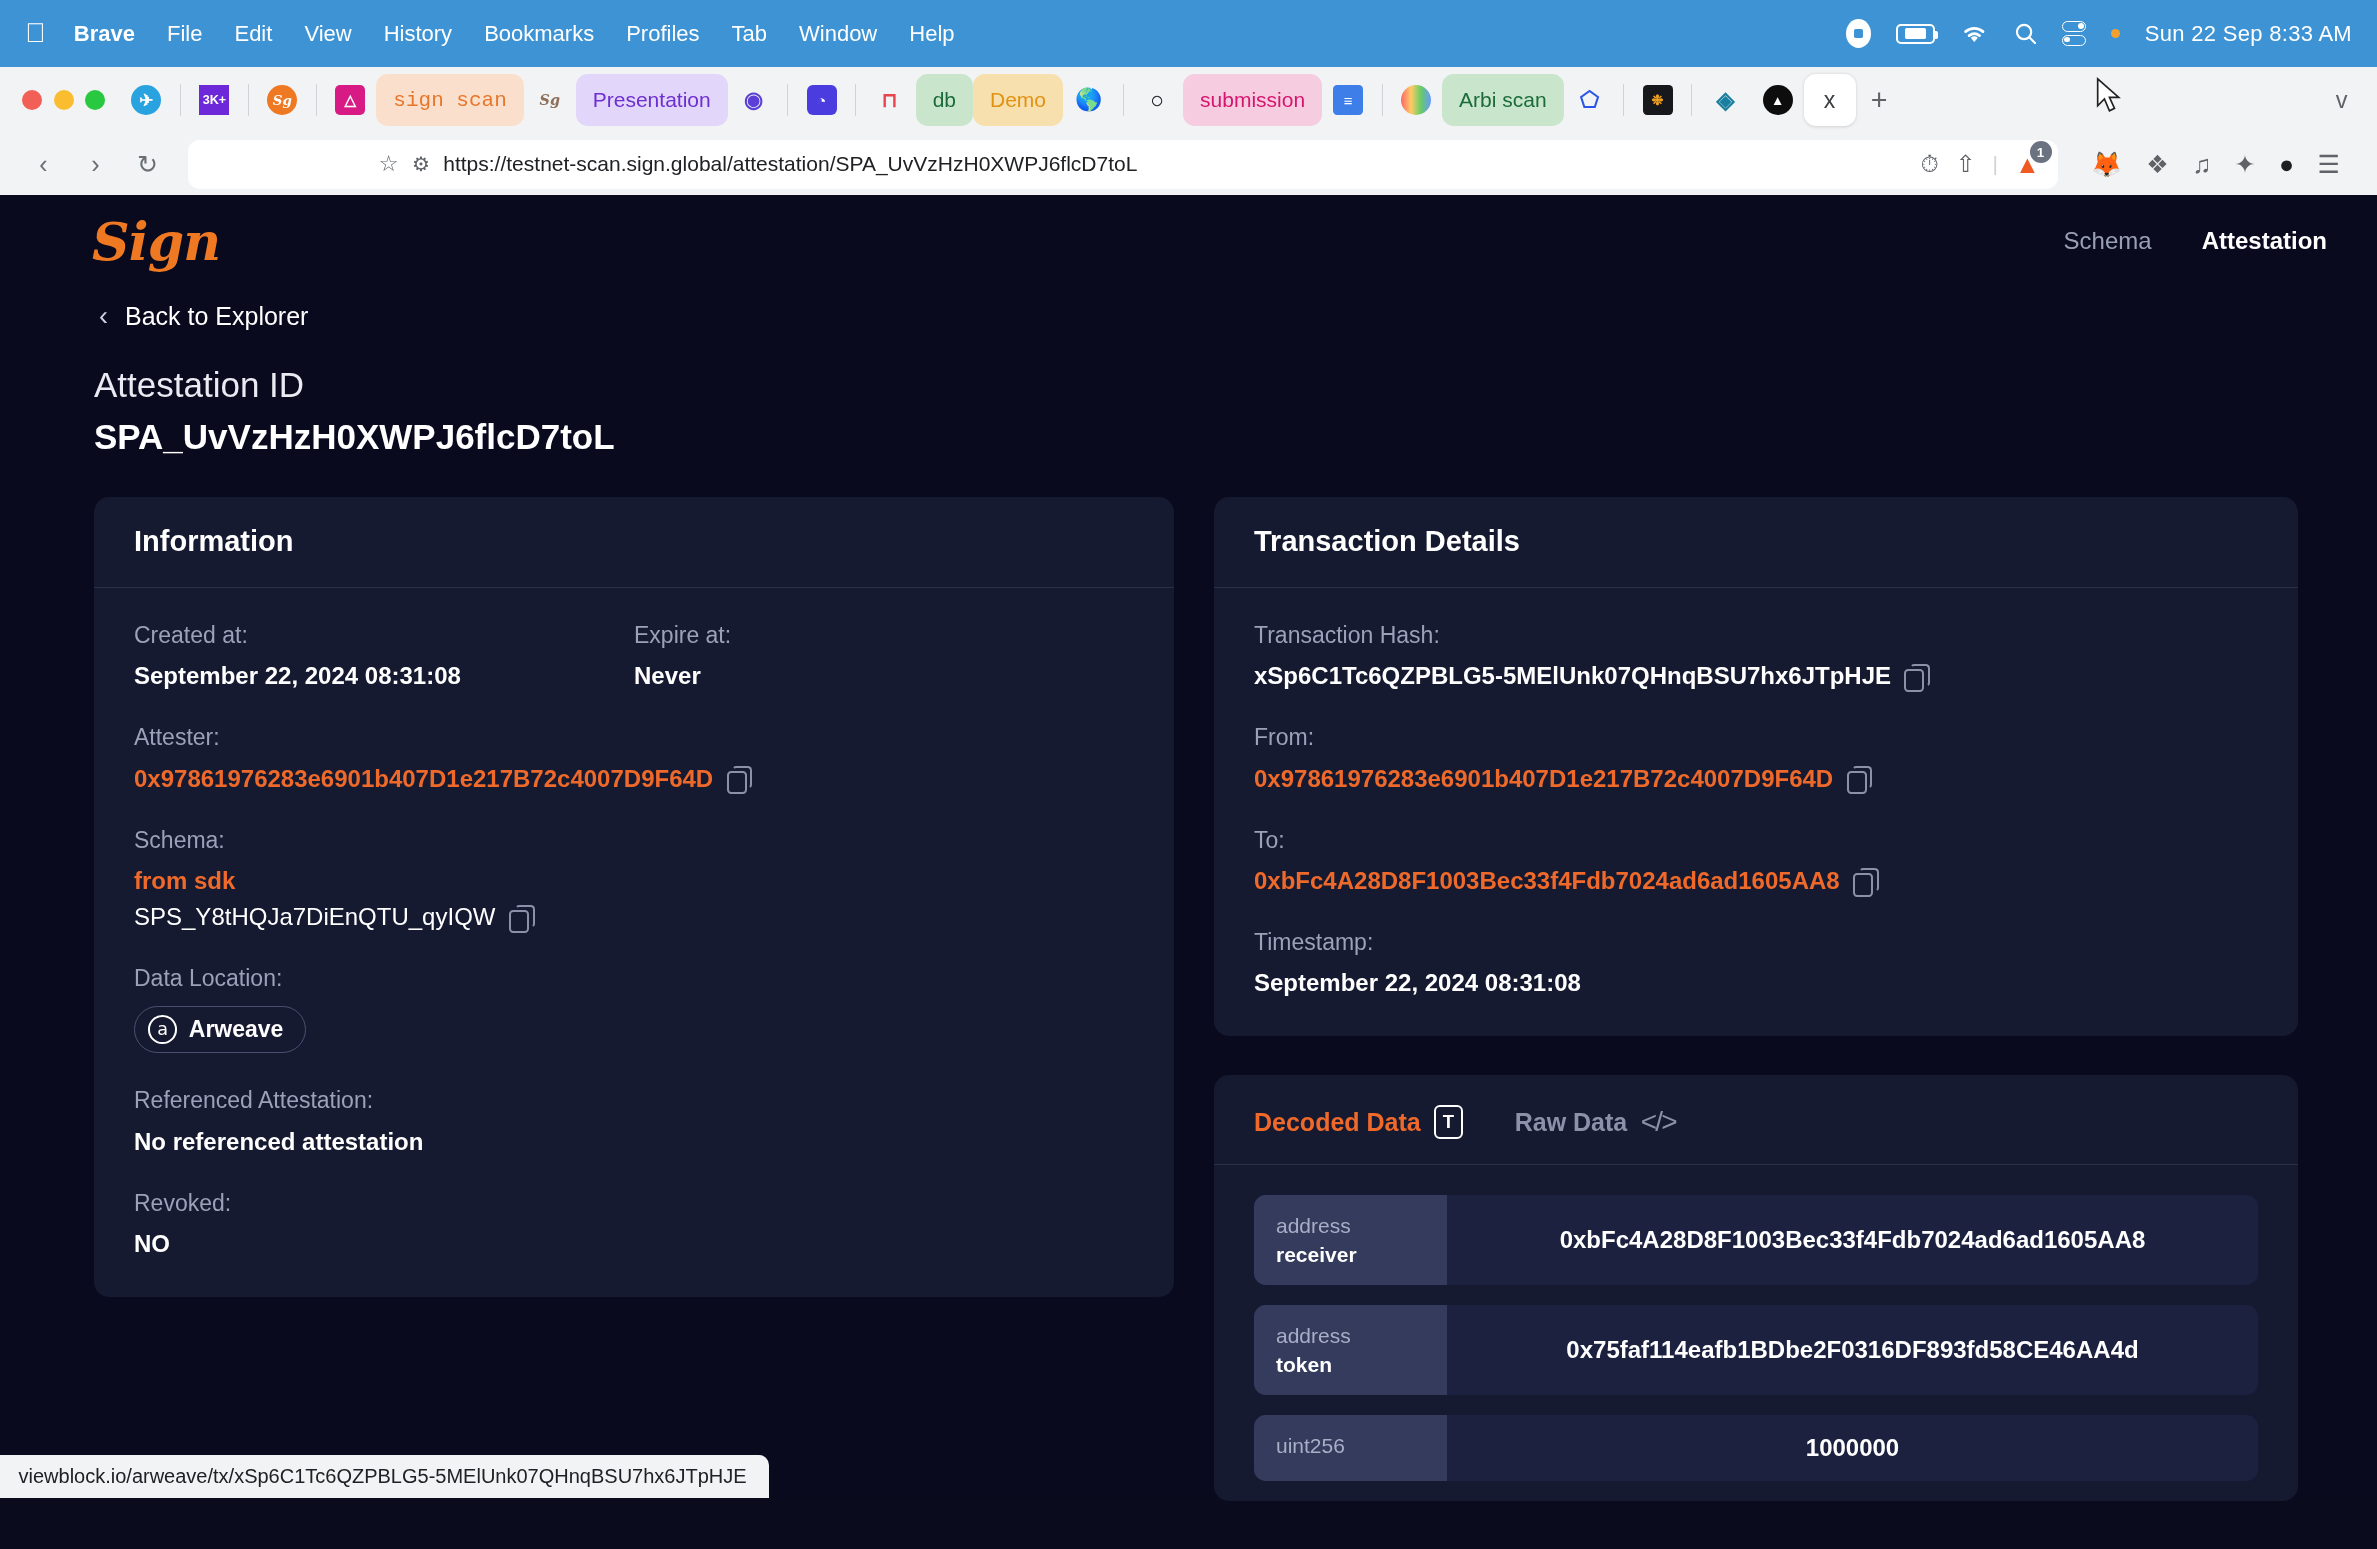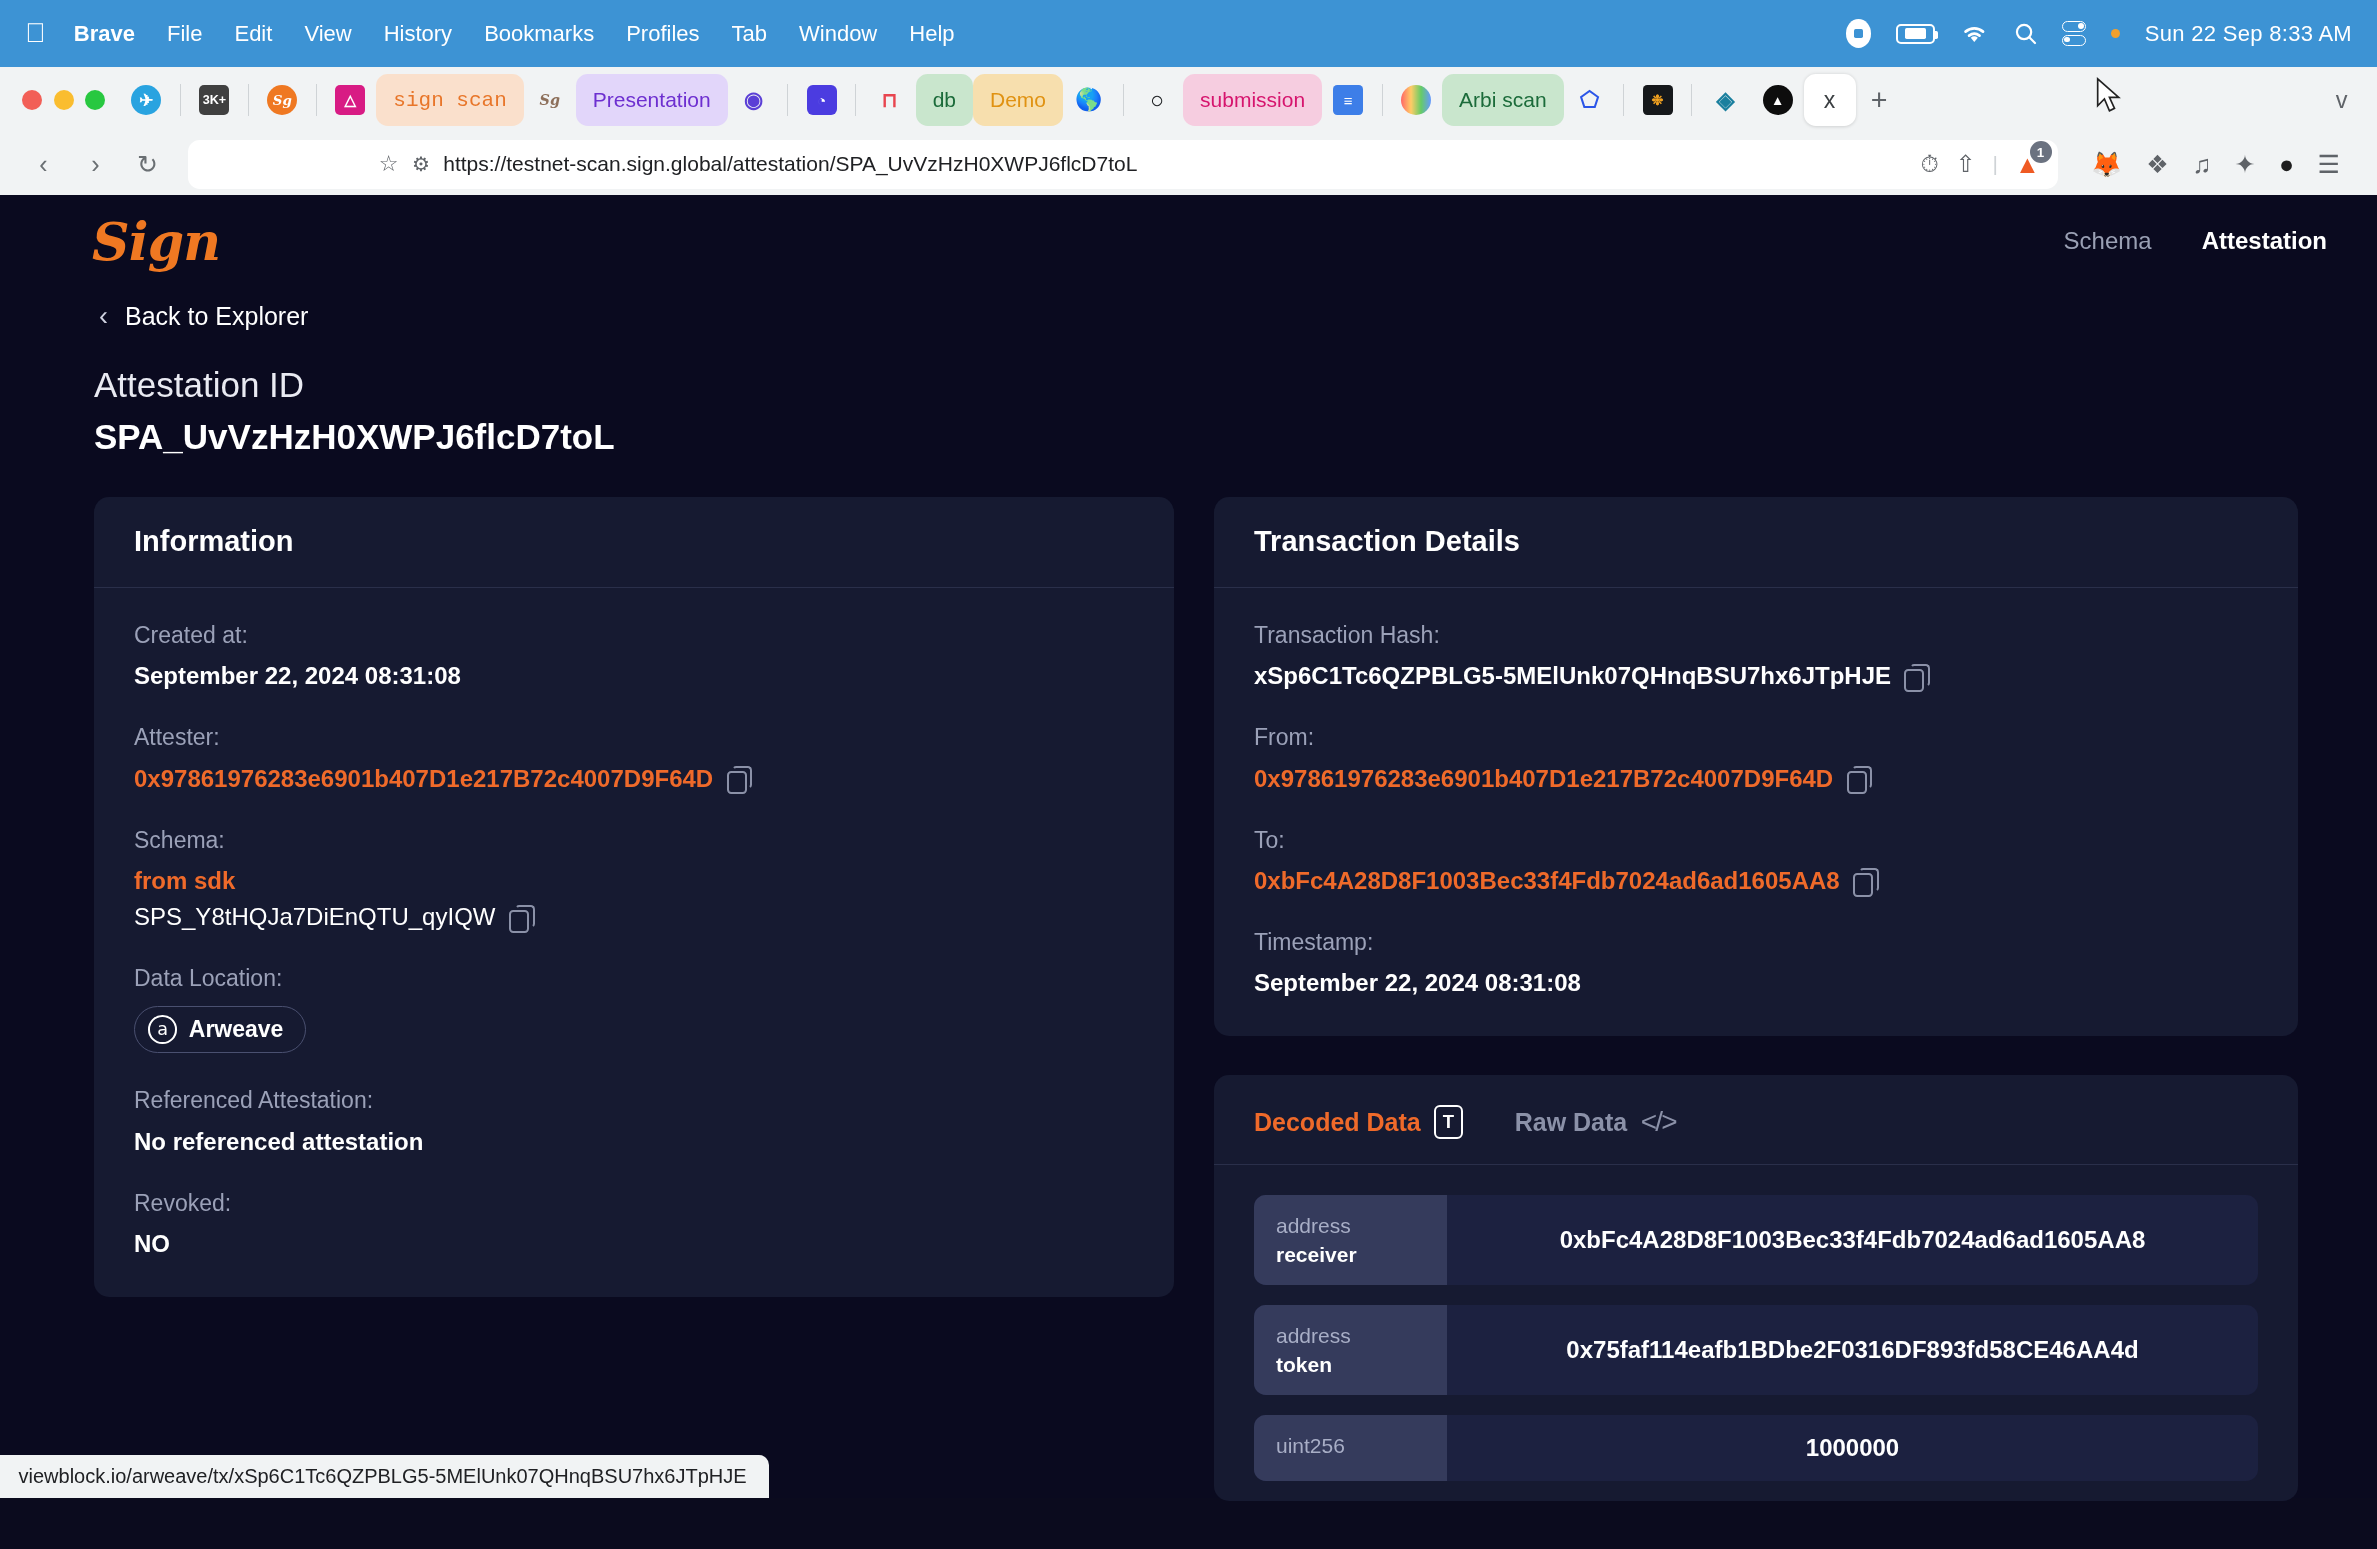--- a/index.html
+++ b/index.html
@@ -220,21 +220,21 @@
       <i class="tl-red"></i>
       <i class="tl-yellow"></i>
       <i class="tl-green"></i>
     </div>
 
     <div class="tab pinned">
       <span class="favicon" style="background:#29a3e0;color:#fff;border-radius:50%;">✈</span>
     </div>
     <div class="tabdiv"></div>
     <div class="tab pinned">
-      <span class="favicon" style="background:#404040;color:#fff;font-size:12.6px;border-radius:5px;">3K+</span>
+      <span class="favicon" style="background:#6d28d9;color:#fff;font-size:12.6px;border-radius:0;">3K+</span>
     </div>
     <div class="tabdiv"></div>
     <div class="tab pinned">
       <span class="favicon" style="background:#ef7822;color:#fff;border-radius:50%;font-style:italic;font-size:13.4px;font-family:'DejaVu Serif',serif;">Sg</span>
     </div>
     <div class="tabdiv"></div>
     <div class="tab pinned">
       <span class="favicon" style="background:#d81b84;color:#fff;border-radius:5px;font-size:15px;">△</span>
     </div>
     <div class="tab labeled" style="background:#fae0cc;color:#e8762a;font-family:Liberation Mono, monospace;">
@@ -359,20 +359,24 @@
       <div class="card">
         <div class="card-head">Information</div>
         <div class="card-sep"></div>
         <div class="card-body">
 
           <div class="field row2">
             <div>
               <div class="flabel">Created at:</div>
               <div class="fvalue">September 22, 2024 08:31:08</div>
             </div>
+            <div>
+              <div class="flabel">Expire at:</div>
+              <div class="fvalue">Never</div>
+            </div>
           </div>
 
           <div class="field">
             <div class="flabel">Attester:</div>
             <div class="with-copy">
               <span class="fvalue link">0x97861976283e6901b407D1e217B72c4007D9F64D</span>
               <span class="copy-ico"></span>
             </div>
           </div>
 

